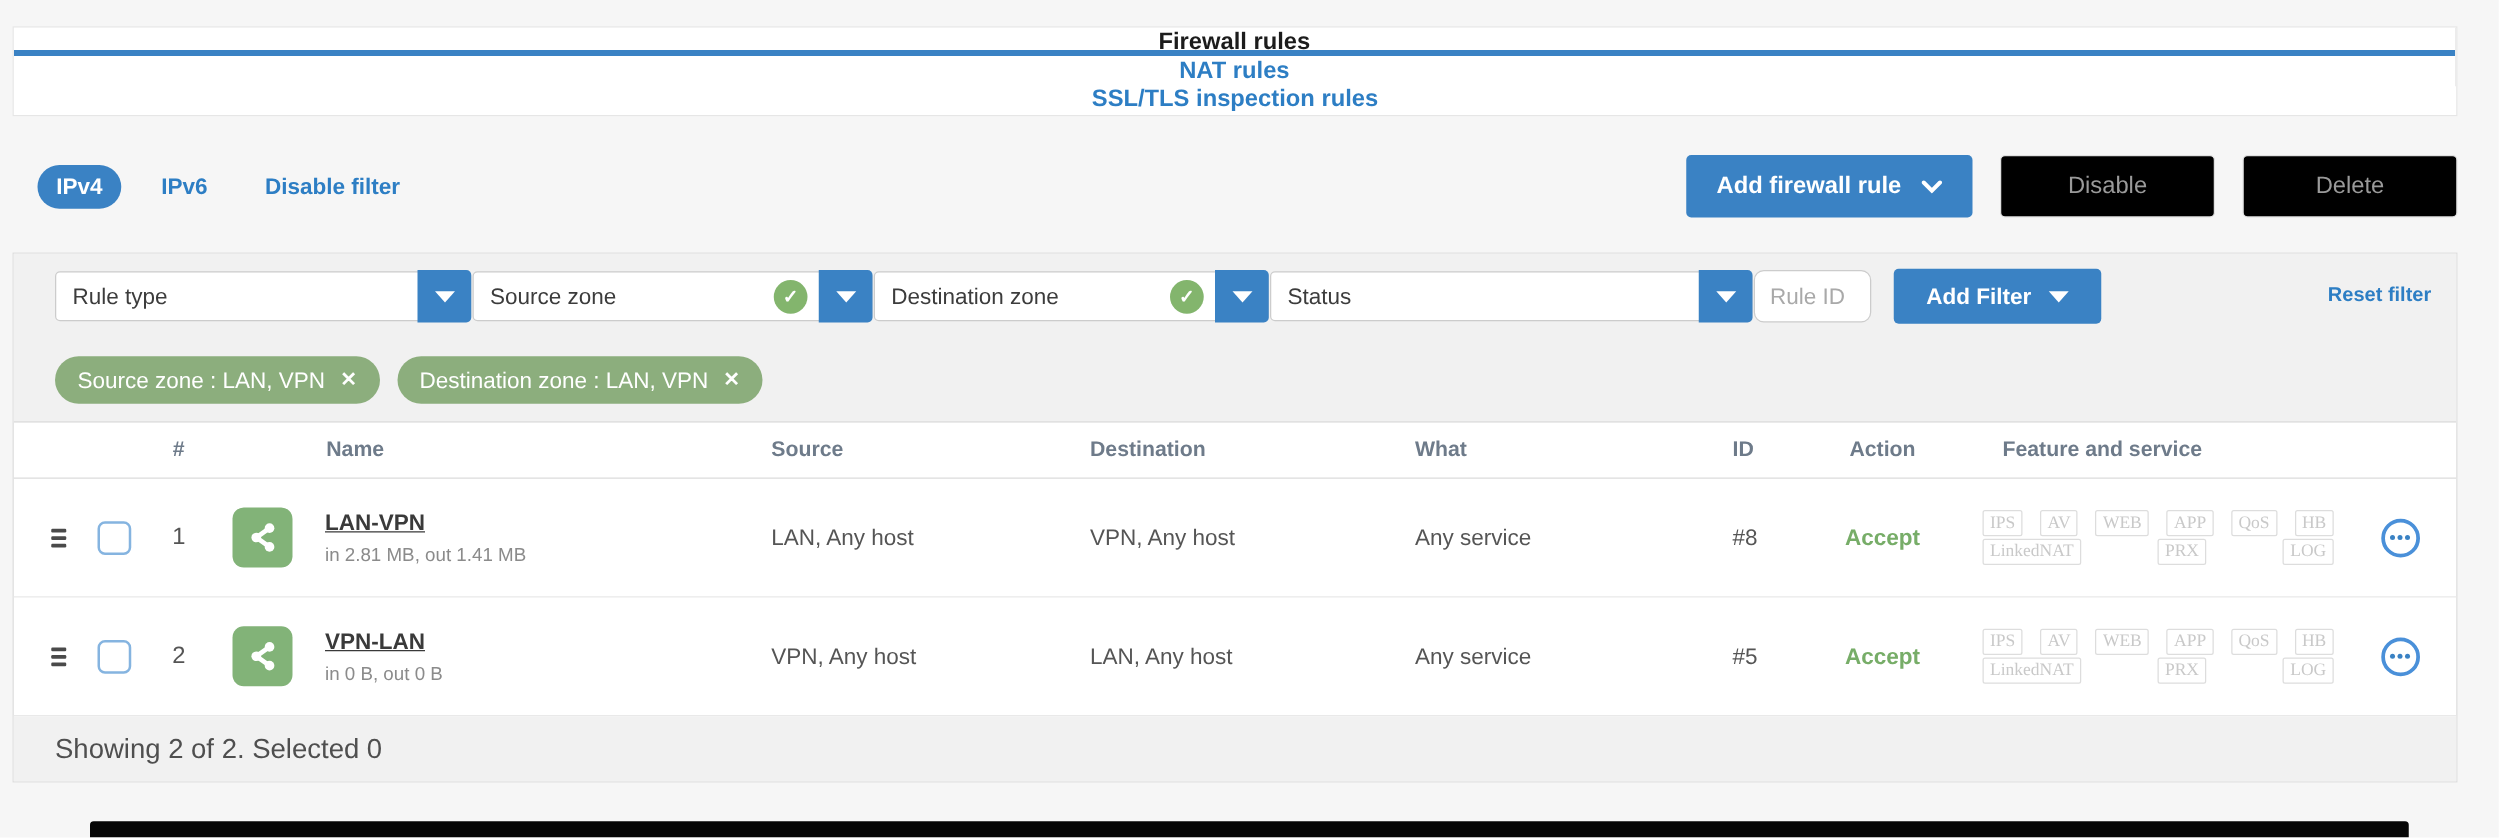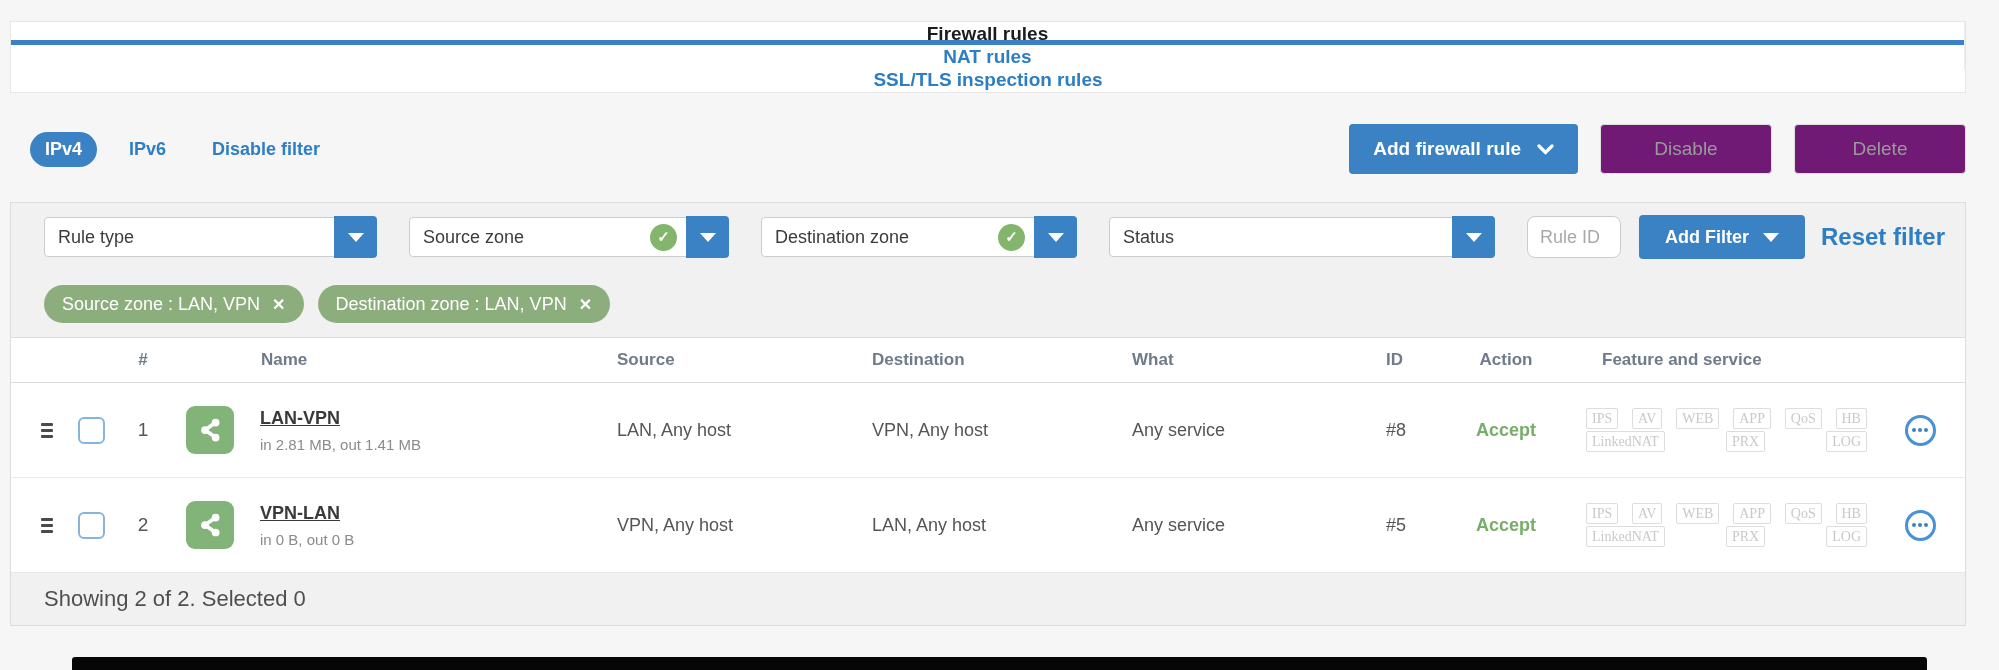--- a/index.html
+++ b/index.html
@@ -40,34 +40,34 @@
   }
   .ip-link { margin-left:32px; }
   .controls .text-link { margin-left:46px; }
   .controls-right { margin-left:auto; display:flex; align-items:center; gap:22px; }
   .btn-primary {
     background:var(--accent); color:#fff; border:none; border-radius:4px;
     height:50px; padding:0 24px; font-size:19px; font-weight:bold;
     font-family:inherit; display:flex; align-items:center; gap:16px; cursor:pointer;
   }
   .btn-secondary {
-    background:#701a75; color:#9a9a9a; border:1px solid #e0e0e0; border-radius:4px;
+    background:#000000; color:#9a9a9a; border:1px solid #e0e0e0; border-radius:4px;
     height:50px; width:172px; font-size:19px; font-family:inherit; cursor:pointer;
   }
 
   
   .main {
     position:absolute; left:10px; top:202px; right:33px;
     background:#fff; border:1px solid #dcdcdc;
   }
   .filter-section { background:#f1f1f1; border-bottom:1px solid #dcdcdc; padding:14px 0 14px 0; }
   .filter-row { display:flex; align-items:center; margin:0 14px 0 33px; height:40px; }
   .select {
     display:flex; align-items:center; background:#fff; height:40px;
-    border:1px solid #ccc; border-radius:4px; margin-right:32px; cursor:pointer;
+    border:1px solid #ccc; border-radius:4px; margin-right:1px; cursor:pointer;
   }
   .select .sel-label { flex:1; padding-left:13px; font-size:18px; color:#3c3c3c; }
   .check-circle {
     width:27px; height:27px; border-radius:50%; background:var(--check-green);
     color:#fff; display:flex; align-items:center; justify-content:center;
     font-size:15px; font-weight:bold; margin-right:9px;
   }
   .dd-btn {
     width:43px; height:42px; margin:-1px -1px -1px 0; background:var(--accent);
     border-radius:0 4px 4px 0; display:flex; align-items:center; justify-content:center;
@@ -79,21 +79,21 @@
     width:94px; height:42px; border:1px solid #ccc; border-radius:8px;
     font-family:inherit; font-size:18px; padding:0 12px; color:#3c3c3c;
     margin-right:18px; outline:none; background:#fff;
   }
   .ruleid-input::placeholder { color:#a9a9a9; }
   .btn-addfilter {
     background:var(--accent); color:#fff; border:none; border-radius:4px;
     height:44px; padding:0 26px; font-size:18px; font-weight:bold; font-family:inherit;
     display:flex; align-items:center; gap:14px; cursor:pointer;
   }
-  .reset-link { margin-left:auto; padding-right:6px; font-size:24px; }
+  .reset-link { margin-left:auto; padding-right:6px; font-size:16px; }
 
   .chips-row { display:flex; gap:14px; margin:28px 14px 0 33px; }
   .chip {
     background:var(--chip-green); color:#fff; height:38px; border-radius:19px;
     display:flex; align-items:center; padding:0 18px; font-size:18px; gap:12px;
   }
   .chip-x { font-weight:bold; font-size:16px; cursor:pointer; }
 
   
   .thead {

